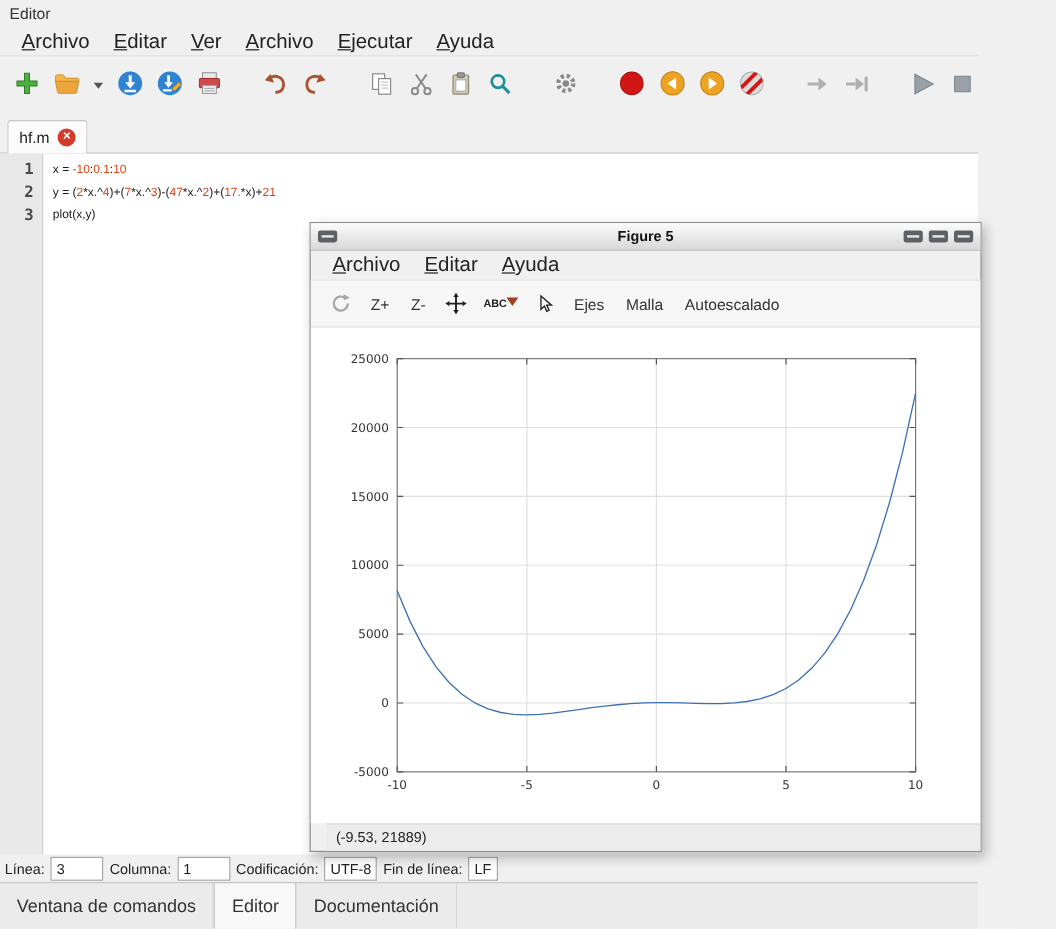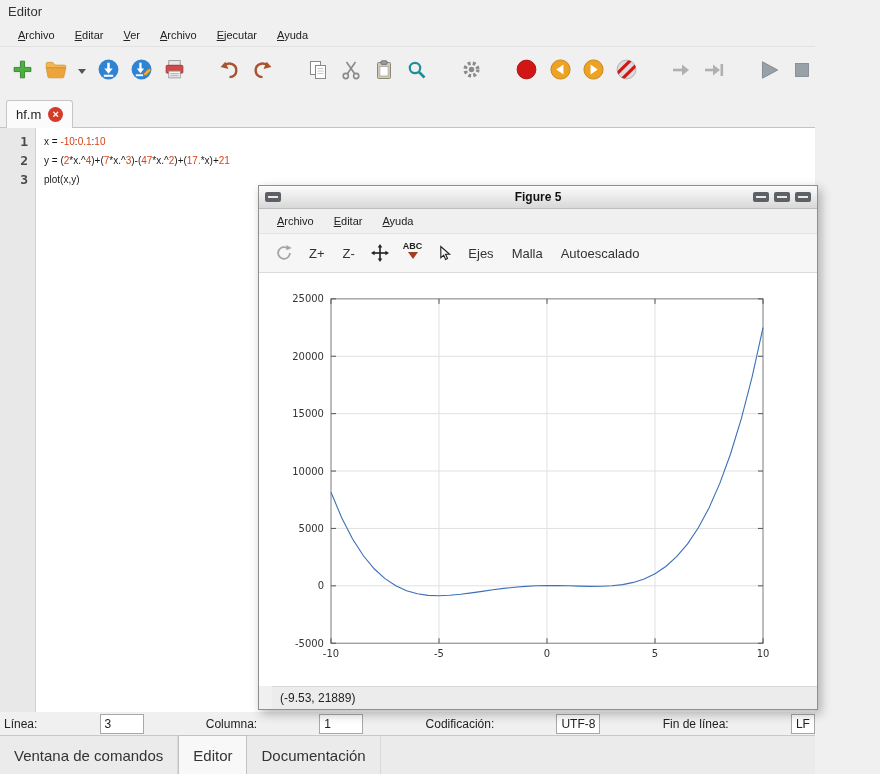--- a/index.html
+++ b/index.html
@@ -5,21 +5,21 @@
   html,body{margin:0;padding:0;}
   body{width:880px;height:774px;overflow:hidden;background:#f0f0f0;
        font-family:"Liberation Sans",sans-serif;color:#222;}
   #root{position:relative;width:815px;height:774px;}
 
   .win-title{position:absolute;top:4px;left:8px;font-size:13px;color:#333;}
 
   
   .menubar{position:absolute;top:23px;left:0;right:0;height:23px;display:flex;
            align-items:center;padding-left:8px;border-bottom:1px solid #e2e2e2;}
-  .menu-item{display:inline-block;padding:3px 10px;font-size:11px;color:#222;cursor:default;}
+  .menu-item{display:inline-block;padding:3px 10px;font-size:17px;color:#222;cursor:default;}
   .menu-item::first-letter{text-decoration:underline;}
 
   
   .toolbar{position:absolute;top:47px;left:0;right:0;height:48px;display:flex;
            align-items:center;padding-left:10px;gap:8px;}
   .tbbtn{width:30px;height:30px;display:flex;align-items:center;justify-content:center;
          background:none;border:none;padding:0;cursor:default;}
   .tbbtn.narrow{width:14px;}
   .tgap{width:14px;flex:0 0 auto;}
 
@@ -38,21 +38,21 @@
           font-family:"DejaVu Sans Mono",monospace;font-size:13px;font-weight:bold;color:#4a4a4a;
           text-align:right;padding:4px 7px 0 0;box-sizing:border-box;}
   .gut-line{height:19px;line-height:19px;}
   .code{padding:4px 0 0 8px;font-family:Liberation Sans, sans-serif;font-size:10px;}
   .code-line{height:19px;line-height:19px;white-space:pre;}
   .tok-plain{color:#1a1a1a;}
   .tok-number{color:#d84315;}
 
   
   .editor-status{position:absolute;left:0;right:0;bottom:38px;height:24px;display:flex;
-                 align-items:center;gap:5px;padding-left:4px;font-size:12px;color:#222;justify-content:space-between;}
+                 align-items:center;gap:5px;padding-left:4px;font-size:12px;color:#222;}
   .sbox{display:inline-block;background:#fff;border:1px solid #a8a8a8;padding:2px 4px;
         font-size:12px;min-width:14px;}
   .sbox.w{min-width:34px;}
 
   
   .bottom-tabs{position:absolute;left:0;right:0;bottom:0;height:38px;background:#ebebeb;
                border-top:1px solid #c9c9c9;display:flex;align-items:stretch;font-size:15px;}
   .btab{display:flex;align-items:center;padding:0 14px;color:#333;border-right:1px solid #d8d8d8;}
   .btab.active{background:#f8f8f8;border:1px solid #c2c2c2;border-bottom:none;margin-top:-1px;}
 
@@ -67,21 +67,21 @@
   .winbtn::after{content:"";position:absolute;left:3px;right:3px;top:4px;height:2px;background:#e9e9e9;}
   .winbtn.left{position:absolute;left:6px;top:6px;}
   .winbtns{position:absolute;right:6px;top:6px;display:flex;gap:5px;}
   .fig-menubar{height:24px;flex:0 0 24px;display:flex;align-items:center;padding-left:8px;}
   .fig-toolbar{height:38px;flex:0 0 38px;background:#f6f6f6;border-top:1px solid #e4e4e4;
                border-bottom:1px solid #dcdcdc;display:flex;align-items:center;
                padding-left:10px;gap:2px;}
   .figtb{background:none;border:none;padding:5px 8px;font-family:"Liberation Sans",sans-serif;
          font-size:13px;color:#333;display:flex;align-items:center;cursor:default;}
   .figtb.icon{padding:5px 6px;}
-  .abc-stack{display:flex;flex-direction:column;align-items:center;line-height:1;}
+  .abc-stack{display:flex;flex-direction:row;align-items:center;line-height:1;}
   .abc-txt{font-size:9px;font-weight:bold;color:#222;}
   .abc-wedge{width:0;height:0;border:5px solid transparent;border-top:7px solid #a04020;margin-top:1px;}
   .fig-body{flex:1 1 auto;background:#fff;position:relative;}
   .fig-body svg{position:absolute;inset:0;width:100%;height:100%;}
   .fig-status{height:22px;flex:0 0 22px;background:#ececec;border-top:1px solid #d8d8d8;
               display:flex;align-items:center;padding-left:8px;font-size:12px;color:#222;margin-left:13px;}
   .ticklabel{font-family:"DejaVu Sans",sans-serif;font-size:10px;fill:#333;}
 </style>
 </head>
 <body>

